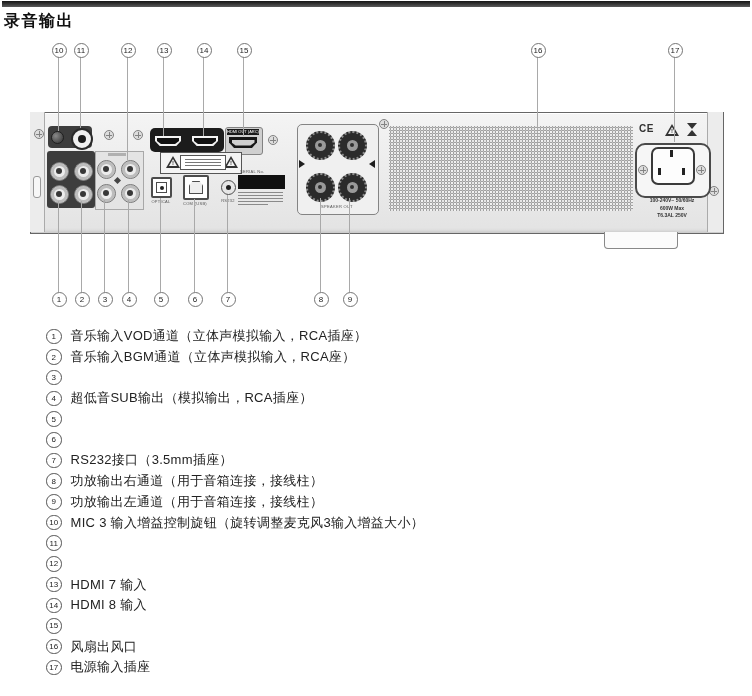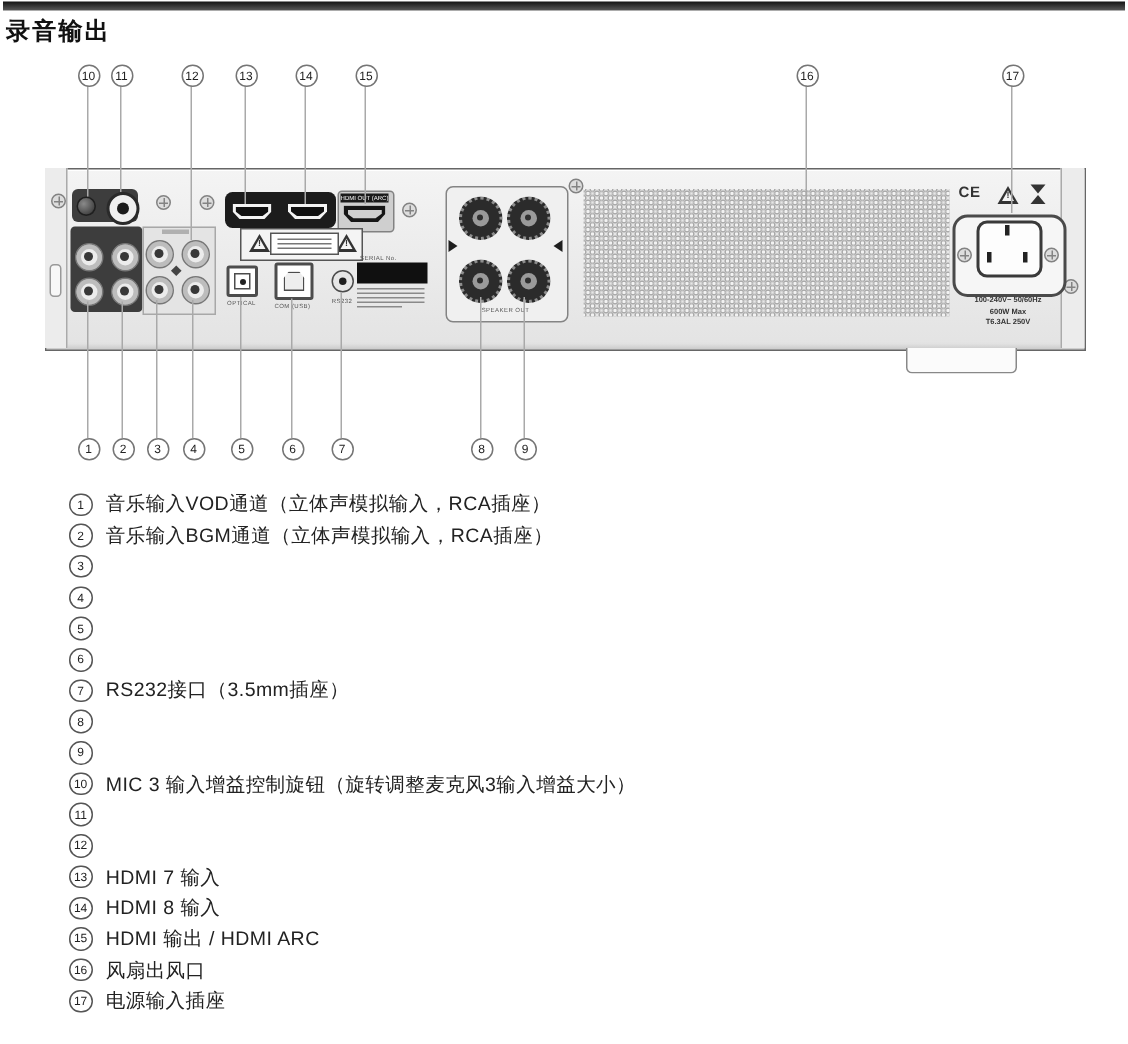--- a/index.html
+++ b/index.html
@@ -233,50 +233,53 @@
   </div>
 
 <div class="abs legend">
   <div class="legend-item">
     <span class="leg-circle">1</span>
     <span class="leg-text">音乐输入VOD通道（立体声模拟输入，RCA插座）</span>
   </div>
 
   <div class="legend-item">
     <span class="leg-circle">2</span>
-    <span class="leg-text">音乐输入BGM通道（立体声模拟输入，RCA插座）</span>
+    <span class="leg-text">音乐输入BGM通道（立体声模拟输入，RCA座）</span>
   </div>
 
   <div class="legend-item">
     <span class="leg-circle">3</span>
   </div>
 
   <div class="legend-item">
     <span class="leg-circle">4</span>
+    <span class="leg-text">超低音SUB输出（模拟输出，RCA插座）</span>
   </div>
 
   <div class="legend-item">
     <span class="leg-circle">5</span>
   </div>
 
   <div class="legend-item">
     <span class="leg-circle">6</span>
   </div>
 
   <div class="legend-item">
     <span class="leg-circle">7</span>
     <span class="leg-text">RS232接口（3.5mm插座）</span>
   </div>
 
   <div class="legend-item">
     <span class="leg-circle">8</span>
+    <span class="leg-text">功放输出右通道（用于音箱连接，接线柱）</span>
   </div>
 
   <div class="legend-item">
     <span class="leg-circle">9</span>
+    <span class="leg-text">功放输出左通道（用于音箱连接，接线柱）</span>
   </div>
 
   <div class="legend-item">
     <span class="leg-circle">10</span>
     <span class="leg-text">MIC 3 输入增益控制旋钮（旋转调整麦克风3输入增益大小）</span>
   </div>
 
   <div class="legend-item">
     <span class="leg-circle">11</span>
   </div>
@@ -290,21 +293,20 @@
     <span class="leg-text">HDMI 7 输入</span>
   </div>
 
   <div class="legend-item">
     <span class="leg-circle">14</span>
     <span class="leg-text">HDMI 8 输入</span>
   </div>
 
   <div class="legend-item">
     <span class="leg-circle">15</span>
-    <span class="leg-text">HDMI 输出 / HDMI ARC</span>
   </div>
 
   <div class="legend-item">
     <span class="leg-circle">16</span>
     <span class="leg-text">风扇出风口</span>
   </div>
 
   <div class="legend-item">
     <span class="leg-circle">17</span>
     <span class="leg-text">电源输入插座</span>

